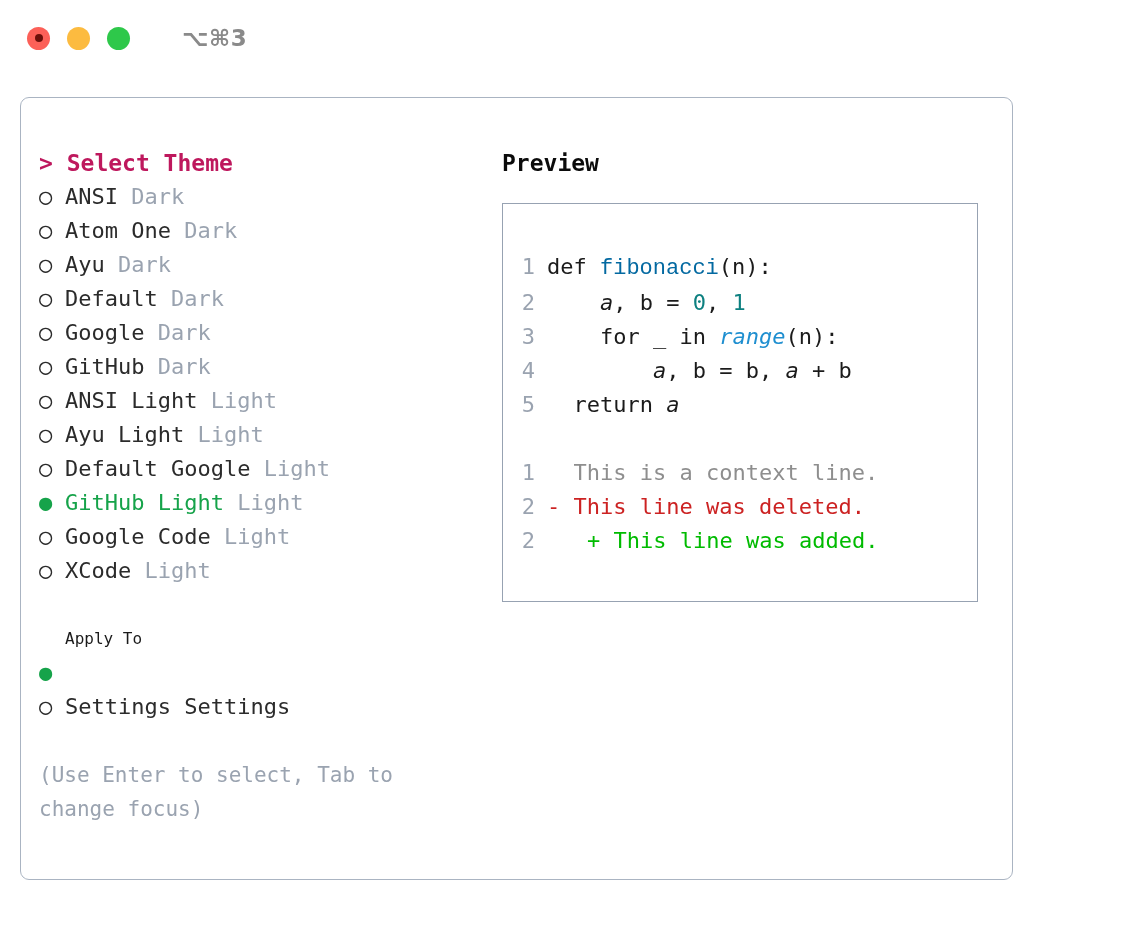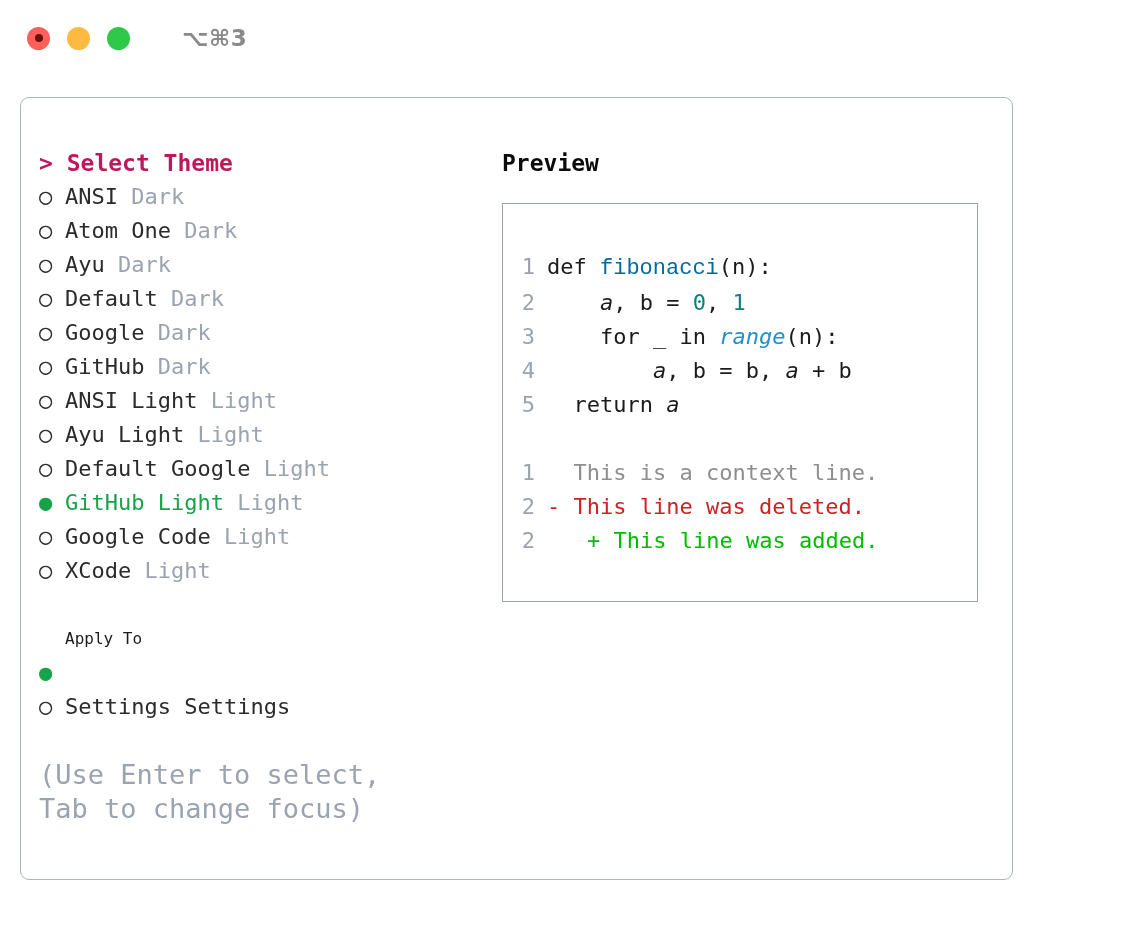--- a/index.html
+++ b/index.html
@@ -116,21 +116,21 @@
   .apply-head {
     font-size: 16px;
     color: #1b1b1b;
     line-height: 34px;
     padding-left: 26px;
     white-space: pre;
   }
   .spacer-sm { height: 34px; }
   .hint {
     margin-top: 34px;
-    font-size: 27px;
+    font-size: 21px;
     color: #9aa3b0;
     line-height: 34px;
     width: 400px;
   }
   
   .right-col {
     position: absolute;
     left: 481px;
     top: 48px;
     width: 490px;

